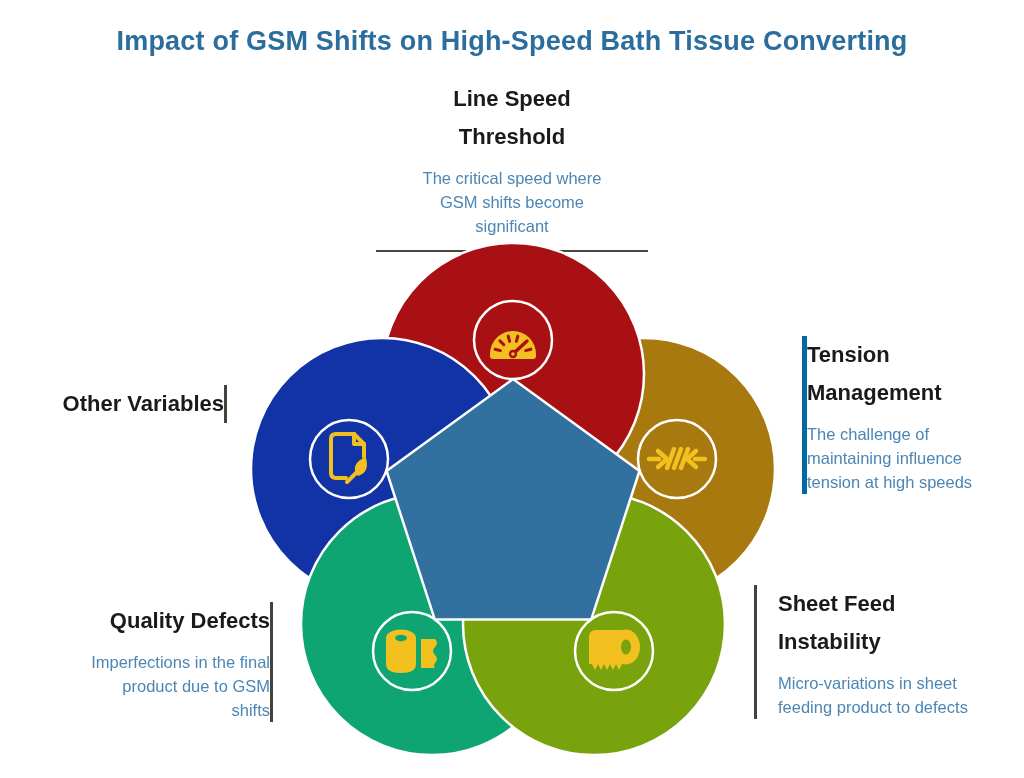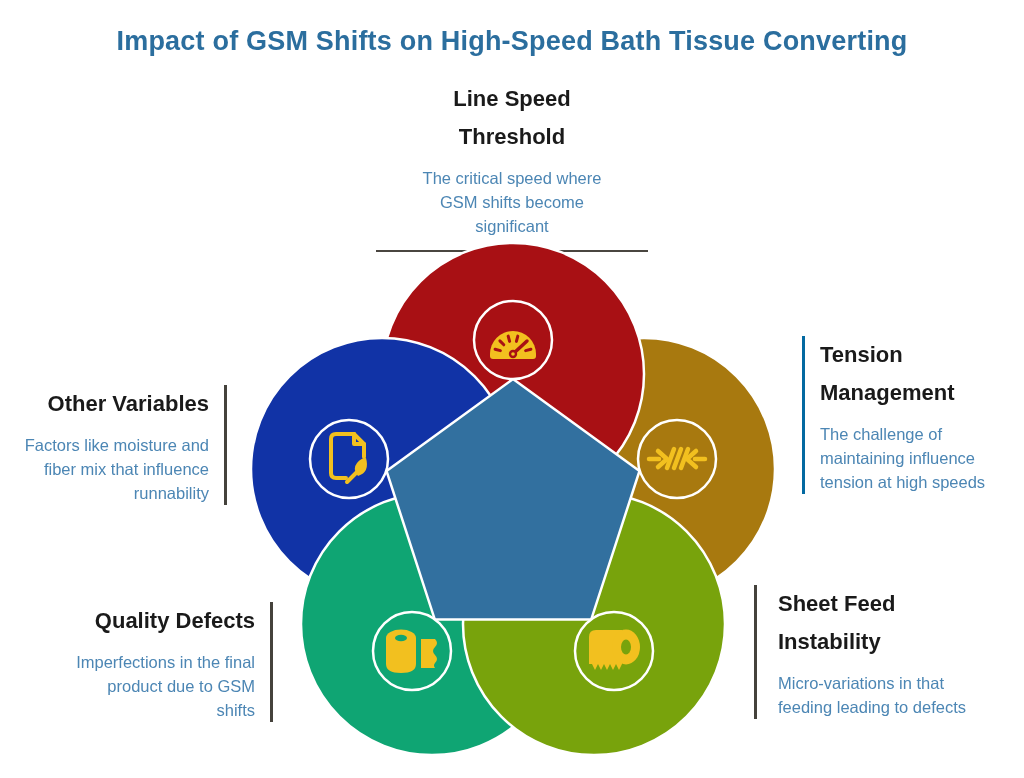--- a/index.html
+++ b/index.html
@@ -15,27 +15,27 @@
   .section { position:absolute; }
   .heading { font-size:22px; font-weight:700; color:#1A1A1A; line-height:38px; }
   .desc { font-size:16.5px; color:#4C86B4; line-height:24px; margin-top:10px; }
 
   .sec-top { left:327px; top:80px; width:370px; text-align:center; }
   .sec-top .heading { width:210px; margin:0 auto; }
   .sec-top .desc { width:215px; margin:10px auto 0; }
   .sec-top .rule { width:272px; height:2px; background:#4A4640; margin:12px auto 0; }
 
   .sec-tension { left:802px; top:336px; width:175px;
-    border-left:3px solid #0369a1; padding-left:15px; }
+    border-left:5px solid #0369a1; }
   .sec-sheet { left:754px; top:585px; width:190px;
     border-left:3px solid #45423C; padding-left:21px; }
   .sec-other { right:797px; top:385px; width:190px; text-align:right;
-    border-right:3px solid #45423C; padding-right:15px; }
+    border-right:3px solid #45423C; }
   .sec-quality { right:751px; top:602px; width:190px; text-align:right;
-    border-right:3px solid #45423C; padding-right:15px; }
+    border-right:3px solid #45423C; }
 
   svg.flower { position:absolute; left:0; top:0; }
 </style>
 </head>
 <body>
 
 <div class="canvas">
 
   <div class="title">Impact of GSM Shifts on High-Speed Bath Tissue Converting</div>
 
@@ -45,26 +45,25 @@
     <div class="rule"></div>
   </div>
 
   <div class="section sec-tension">
     <div class="heading">Tension Management</div>
     <div class="desc">The challenge of maintaining influence tension at high speeds</div>
   </div>
 
   <div class="section sec-sheet">
     <div class="heading">Sheet Feed Instability</div>
-    <div class="desc">Micro-variations in that feeding leading to defects</div>
+    <div class="desc">Micro-variations in sheet feeding product to defects</div>
   </div>
 
   <div class="section sec-other">
     <div class="heading">Other Variables</div>
-    <div class="desc">Factors like moisture and fiber mix that influence runnability</div>
   </div>
 
   <div class="section sec-quality">
     <div class="heading">Quality Defects</div>
     <div class="desc">Imperfections in the final product due to GSM shifts</div>
   </div>
 
   <svg class="flower" width="1024" height="778" viewBox="0 0 1024 778">
 
     <circle cx="644" cy="469" r="131" stroke="#ffffff" stroke-width="2.5" fill="#A8790F"></circle>

